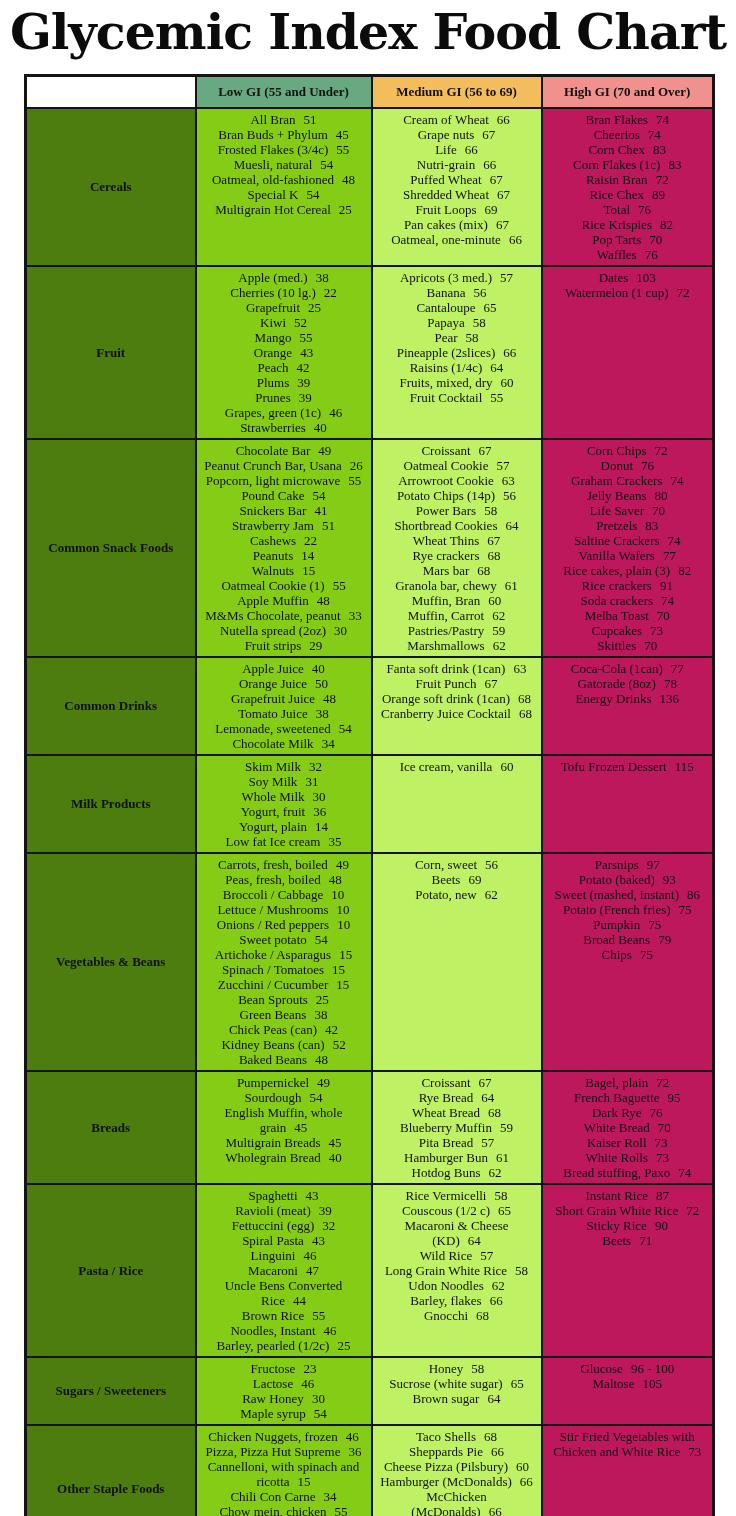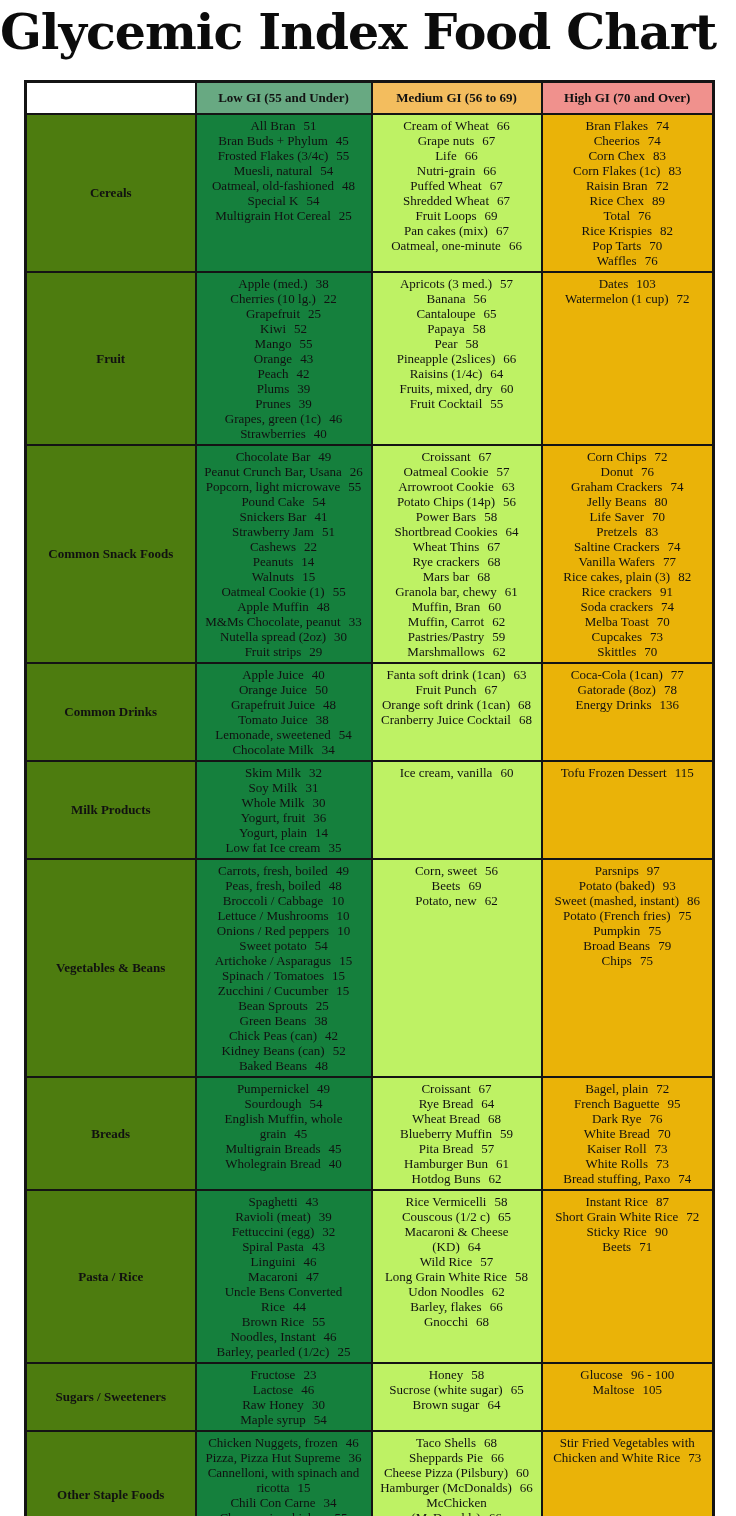--- a/index.html
+++ b/index.html
@@ -10,22 +10,22 @@
   }
   .page {
     width: 736px;
     min-height: 1516px;
     background: #ffffff;
     font-family: "Liberation Serif", serif;
     color: #111111;
     box-sizing: border-box;
   }
   .page-title {
-    margin: 6px 0 20px 0;
-    text-align: left;
+    margin: 6px 0 14px 0;
+    text-align: center;
     font-family: "DejaVu Serif", serif;
     font-weight: bold;
     font-size: 49px;
     letter-spacing: -1px;
     color: #0b0b0b;
     line-height: 1.1;
   }
   table.gi-table {
     border-collapse: collapse;
     table-layout: fixed;
@@ -47,23 +47,23 @@
   }
   th.col-head {
     font-weight: bold;
     font-size: 13.5px;
     height: 24px;
   }
   th.head-low    { background: #68a982; }
   th.head-medium { background: #f3bd5e; margin-top: 40px; }
   th.head-high   { background: #f0918d; margin-top: 32px; }
   
-  td.low    { background: #15803d; vertical-align: top; }
+  td.low    { background: #84cc16; vertical-align: top; }
   td.medium { background: #bef264; vertical-align: top; }
-  td.high   { background: #eab308; vertical-align: top; }
+  td.high   { background: #be185d; vertical-align: top; }
   th.cat {
     background: #4d7c0f;
     font-weight: bold;
     vertical-align: middle;
     font-size: 13.5px;
   }
   .food-line {
     text-align: center;
   }
   .food-line .gi {

